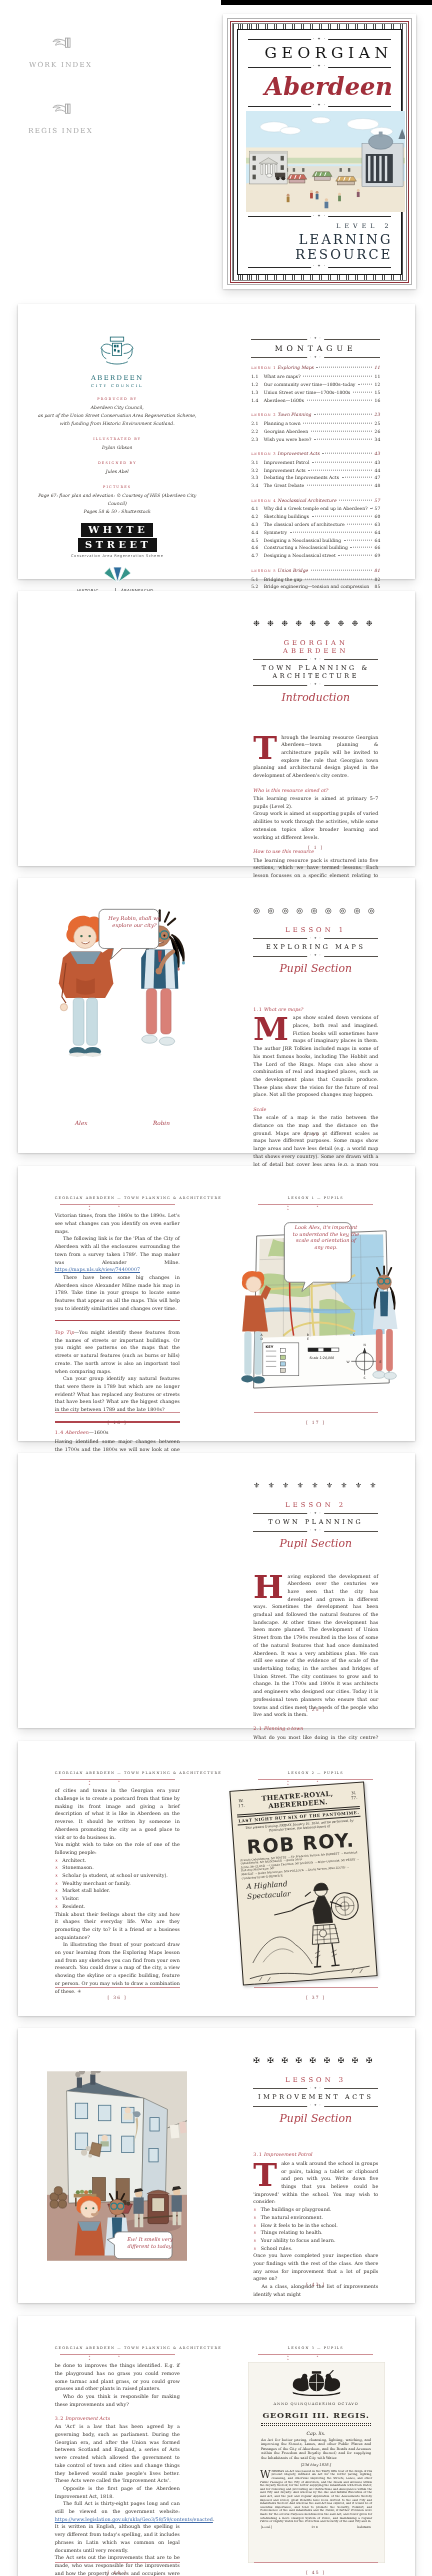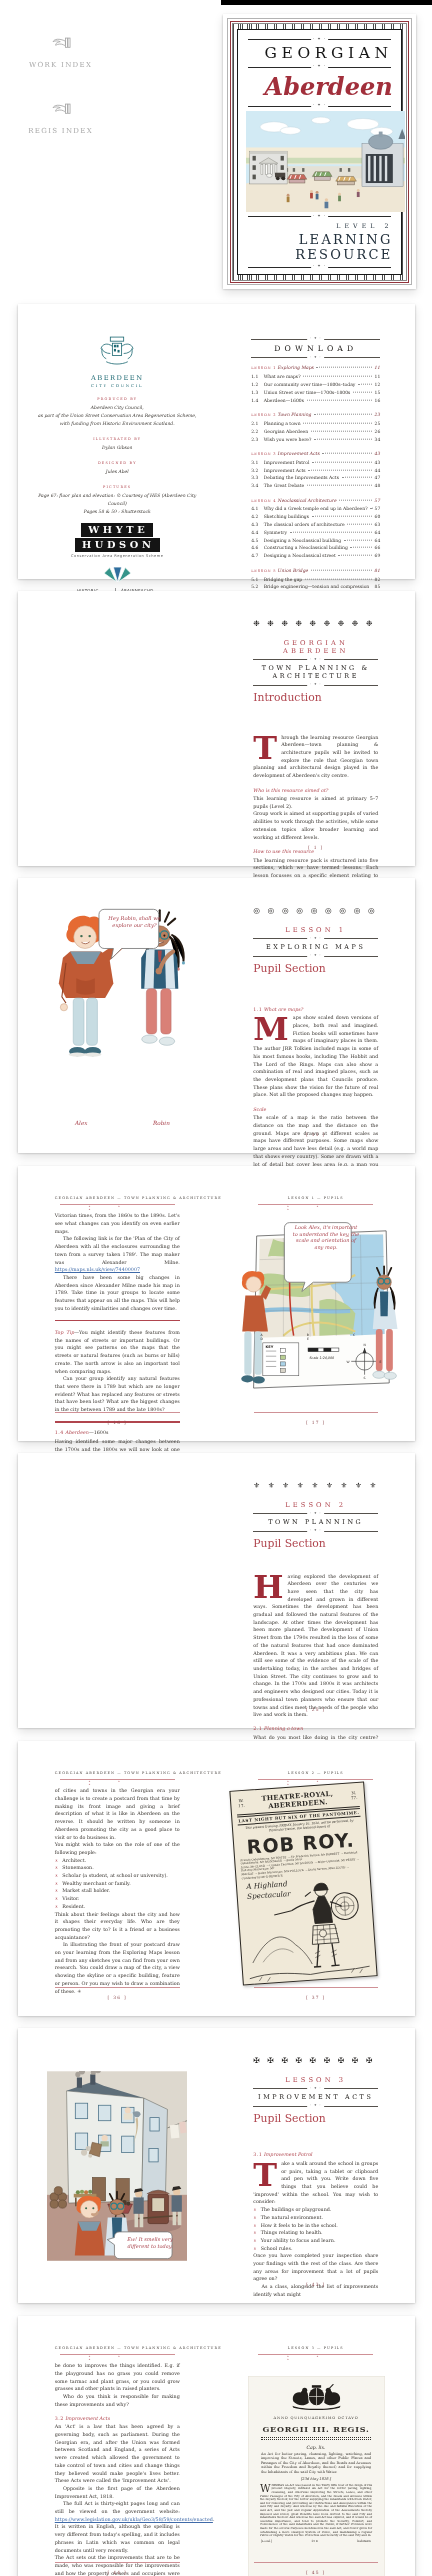--- a/index.html
+++ b/index.html
@@ -39,21 +39,21 @@
   .ind{text-indent:8.2px}
   .pagenum{position:absolute;bottom:16.5px;left:0;right:0;text-align:center;font-size:4.4px;letter-spacing:1.3px;color:#8c4a4f}
   .footrule{position:absolute;bottom:29px;left:37px;right:37px;height:0.5px;background:#cf9196}
   .band{height:12.4px;line-height:12.4px;overflow:hidden;white-space:nowrap;text-align:center;
         font-size:7.7px;letter-spacing:2.6px;color:#242220;margin-top:27px}
   .ch-lesson{color:#b0454e;font-size:6.7px;letter-spacing:3.1px;text-align:center;margin-top:8.2px}
   .ch-rule{height:0.5px;background:#55514c;margin:4.6px 0;position:relative}
   .ch-rule::after{content:"· ✦ ·";position:absolute;left:50%;top:-2.6px;transform:translateX(-50%);
                   background:#fff;padding:0 3.1px;font-size:3.1px;color:#1c1c1c;letter-spacing:1px}
   .ch-title{font-size:6.4px;letter-spacing:2.6px;text-align:center;color:#24211e}
-  .ch-sec{font-size:10.8px;color:#b0454e;margin-top:5.2px}
+  .ch-sec{font-size:10.8px;font-style:italic;text-align:center;color:#b0454e;margin-top:5.2px}
   .drop{float:left;font-size:32px;line-height:25px;padding:2.6px 4.1px 0 0;color:#9e2d38;font-weight:bold}
   .sub{margin:7.2px 0 2.6px;font-size:4.8px}
   .sub .n{color:#b0454e;letter-spacing:0.5px}
   .sub .t{color:#b0454e;font-style:italic}
   .tiprule{height:1.2px;background:#b0454e;margin:7.7px 0}
   .tiplead{color:#b0454e;font-style:italic}
   .lnk{color:#3f6aa8;text-decoration:underline;cursor:pointer}
   .bul{display:flex;gap:4.1px;line-height:7.7px;font-size:4.8px;color:#37332e}
   .bul .star{color:#b0454e;font-size:4.1px;line-height:7.7px}
   .rsub{color:#b0454e;font-style:italic;font-size:4.8px;margin:8.2px 0 2.1px}
@@ -91,21 +91,21 @@
           color:#2b2824;text-align:center;padding:5.2px 5.2px 0;box-sizing:border-box}
   .po-top{display:flex;justify-content:space-between;align-items:baseline;font-size:4.1px}
   .po-theatre{font-size:6.7px;font-weight:bold;letter-spacing:0.3px}
   .po-rule{height:0.5px;background:#2b2824;margin:1.5px 0}
   .po-last{font-size:4.1px;font-weight:bold;letter-spacing:0.5px;margin:1.5px 0}
   .po-eve{font-size:3px;font-style:italic;margin:1.5px 0}
   .po-title{font-size:19px;font-weight:bold;letter-spacing:1px;font-family:"DejaVu Sans","Liberation Sans",sans-serif;margin:1px 0}
   .po-scribble{font-size:2.7px;font-style:italic;color:#3a352e;line-height:3.6px;text-align:left}
   .po-high{position:absolute;left:9.3px;top:91px;font-size:7.2px;font-style:italic;text-align:left;line-height:10.3px}
   
-  .act{position:absolute;left:31px;top:60px;width:137px;height:201px;background:#f7f5ef;
+  .act{position:absolute;left:31px;top:46px;width:137px;height:201px;background:#f7f5ef;
        box-shadow:0 0 0 0.5px #e3e0d6 inset;color:#34302b;text-align:center;padding:8.2px 10.3px 0;box-sizing:border-box}
   .act-anno{font-size:3.6px;letter-spacing:0.8px;margin-top:4.1px}
   .act-regis{font-size:8px;letter-spacing:0.8px;margin:3.6px 0 3.1px;font-weight:bold}
   .act-dots{height:1.5px;border-top:0.5px dotted #34302b;border-bottom:0.5px dotted #34302b;margin:1px 3.1px 4.1px}
   .act-cap{font-size:4.6px;font-style:italic;margin:2.1px 0}
   .act-sum{font-size:3.5px;line-height:4.6px;text-align:justify;padding:0 3.1px}
   .act-date{font-size:3.6px;font-style:italic;margin:2.6px 0}
   .act-body{font-size:2.8px;line-height:3.6px;text-align:justify;padding:0 2.1px}
   .act-drop{float:left;font-size:10.3px;line-height:8.8px;padding-right:1px}
   .act-foot{display:flex;justify-content:space-between;font-size:2.9px;padding:1px 3.1px}
@@ -281,21 +281,21 @@
       <div class="cr-it">with funding from Historic Environment Scotland.</div>
       <div class="cr-lab">ILLUSTRATED BY</div>
       <div class="cr-it">Dylan Gibson</div>
       <div class="cr-lab">DESIGNED BY</div>
       <div class="cr-it">Jules Abel</div>
       <div class="cr-lab">PICTURES</div>
       <div class="cr-it">Page 67: floor plan and elevation: © Courtesy of HES (Aberdeen City Council)</div>
       <div class="cr-it">Pages 58 &amp; 59 : Shutterstock</div>
       <div style="margin-top:8.2px">
         <div class="ut-row">WHYTE</div><br>
-        <div class="ut-row" style="margin-top:1px">HUDSON</div>
+        <div class="ut-row" style="margin-top:1px">STREET</div>
         <div class="ut-tag">Conservation Area Regeneration Scheme</div>
       </div>
       <div style="margin-top:6.2px">
         <svg width="33" height="17.5" viewBox="0 0 64 34">
           <polygon points="32,33 24,4 40,4" fill="#2f6e9e" stroke="#fff" stroke-width="1.5"></polygon>
           <polygon points="30,33 6,16 17,5" fill="#35948a" stroke="#fff" stroke-width="1.5"></polygon>
           <polygon points="34,33 58,16 47,5" fill="#35948a" stroke="#fff" stroke-width="1.5"></polygon>
         </svg>
         <div class="hes">
           <div class="hes-col">
@@ -309,21 +309,21 @@
             <div>EACHDRAIDHEIL</div>
             <div>ALBA</div>
           </div>
         </div>
       </div>
     </div>
   </div>
   <div class="pg">
     <div class="toc">
       <div class="ch-rule"></div>
-      <div class="toc-title">DOWNLOAD</div>
+      <div class="toc-title">MONTAGUE</div>
       <div class="ch-rule"></div>
       <div id="toc-list">
           <div class="toc-row toc-les">
             <span class="ll">LESSON 1</span>
             <span class="lt" style="margin-left:1.5px">Exploring Maps</span>
             <span class="ldr"></span>
             <span class="pp">11</span>
           </div>
           <div class="toc-row">
             <span class="toc-num">1.1</span>

